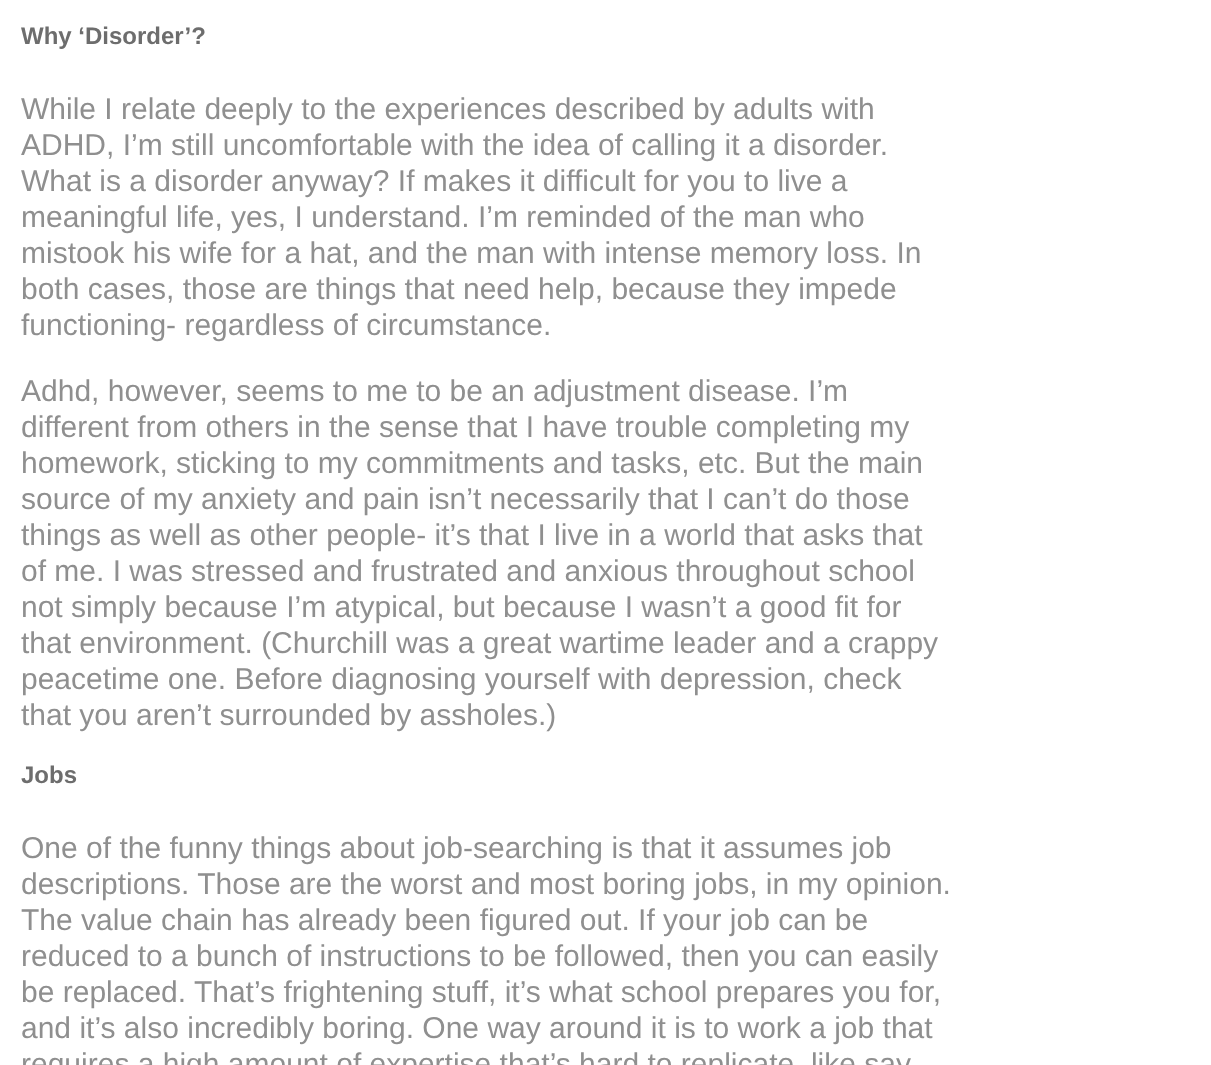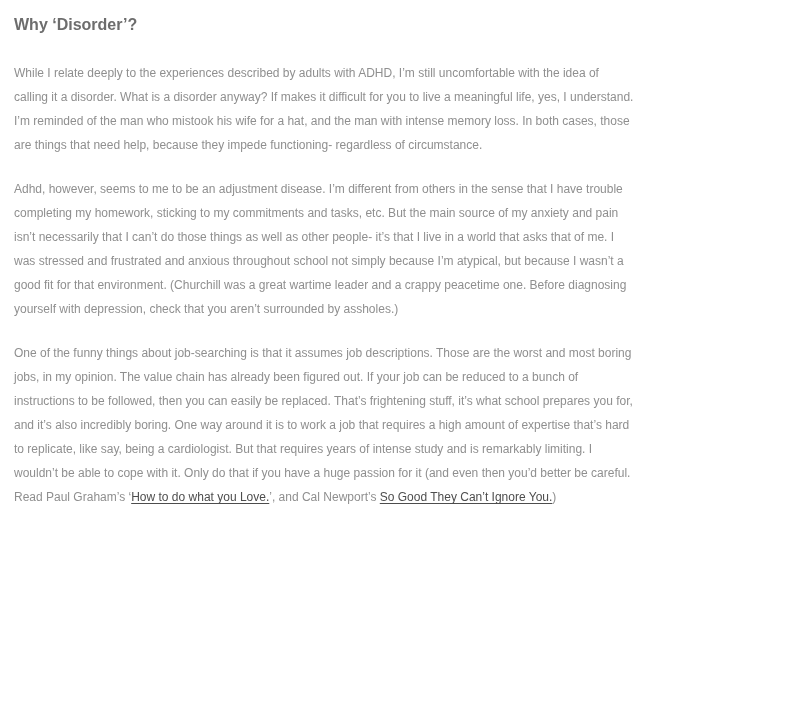--- a/index.html
+++ b/index.html
@@ -16,21 +16,21 @@
     -webkit-font-smoothing: antialiased;
   }
   .section-heading {
     font-size: 16px;
     line-height: 18px;
     font-weight: 700;
     color: #6d6d6d;
     margin: 0 0 27px 0;
   }
   .body-paragraph {
-    font-size: 12px;
+    font-size: 20px;
     line-height: 24px;
     font-weight: 400;
     color: #8f8f8f;
     margin: 0 0 20px 0;
   }
   .inline-link {
     color: #4d4d4d;
     text-decoration: underline;
     text-underline-offset: 2px;
     margin-top: 24px;
@@ -41,16 +41,17 @@
 
 <main class="article">
 
   <h3 class="section-heading">Why ‘Disorder’?</h3>
 
   <p class="body-paragraph">While I relate deeply to the experiences described by adults with ADHD, I’m still uncomfortable with the idea of calling it a disorder. What is a disorder anyway? If makes it difficult for you to live a meaningful life, yes,  I understand. I’m reminded of the man who mistook his wife for a hat, and the man with intense memory loss. In both cases, those are things that need help, because they impede functioning- regardless of circumstance.</p>
 
   <p class="body-paragraph">Adhd, however, seems to me to be an adjustment disease. I’m different from others in the sense that I have trouble completing my homework, sticking to my commitments and tasks, etc. But the main source of my anxiety and pain isn’t necessarily that I can’t do those things as well as other people- it’s that I live in a world that asks that of me. I was stressed and frustrated and anxious throughout school not simply because I’m atypical, but because I wasn’t a good fit for that environment. (Churchill was a great wartime leader and a crappy peacetime one. Before diagnosing yourself with depression, check that you aren’t surrounded by assholes.)</p>
 
 
+  <h3 class="section-heading">Jobs</h3>
 
   <p class="body-paragraph"><span>One of the funny things about job-searching is that it assumes job descriptions. Those are the worst and most boring jobs, in my opinion. The value chain has already been figured out. If your job can be reduced to a bunch of instructions to be followed, then you can easily be replaced. That’s frightening stuff, it’s what school prepares you for, and it’s also incredibly boring. One way around it is to work a job that requires a high amount of expertise that’s hard to replicate, like say, being a cardiologist. But that requires years of intense study and is remarkably limiting. I wouldn’t be able to cope with it. Only do that if you have a huge passion for it (and even then you’d better be careful. Read Paul Graham’s ‘</span><a href="#" class="inline-link">How to do what you Love.</a><span>’, and Cal Newport’s </span><a href="#" class="inline-link">So Good They Can’t Ignore You.</a><span>)</span></p>
 
 </main>
 
 </body></html>

